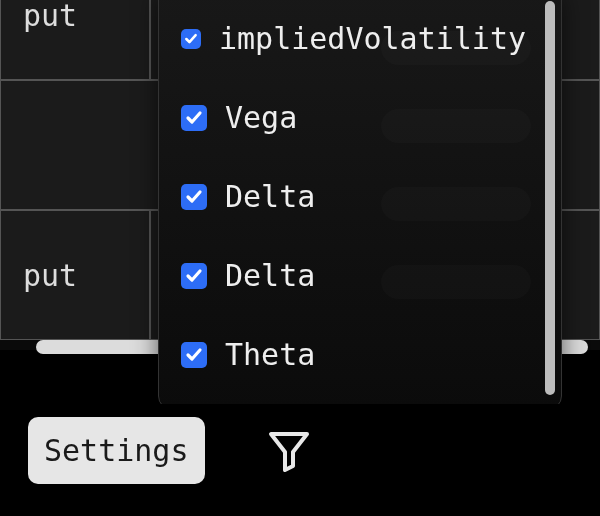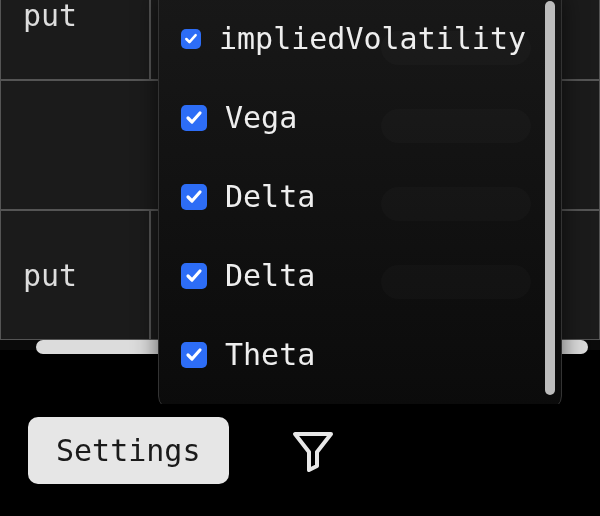--- a/index.html
+++ b/index.html
@@ -63,21 +63,21 @@
     align-items: center;
     gap: 60px;
     padding-left: 28px;
     background: #000;
   }
   .settings-btn {
     background: #e6e6e6;
     color: #1a1a1a;
     border: none;
     border-radius: 10px;
-    padding: 16px 28px;
+    padding: 16px 16px;
     font-size: 30px;
     font-family: inherit;
     cursor: pointer;
   }
   .funnel-icon {
     width: 48px; height: 48px;
     display: block;
   }
   .funnel-icon path {
     fill: none;

